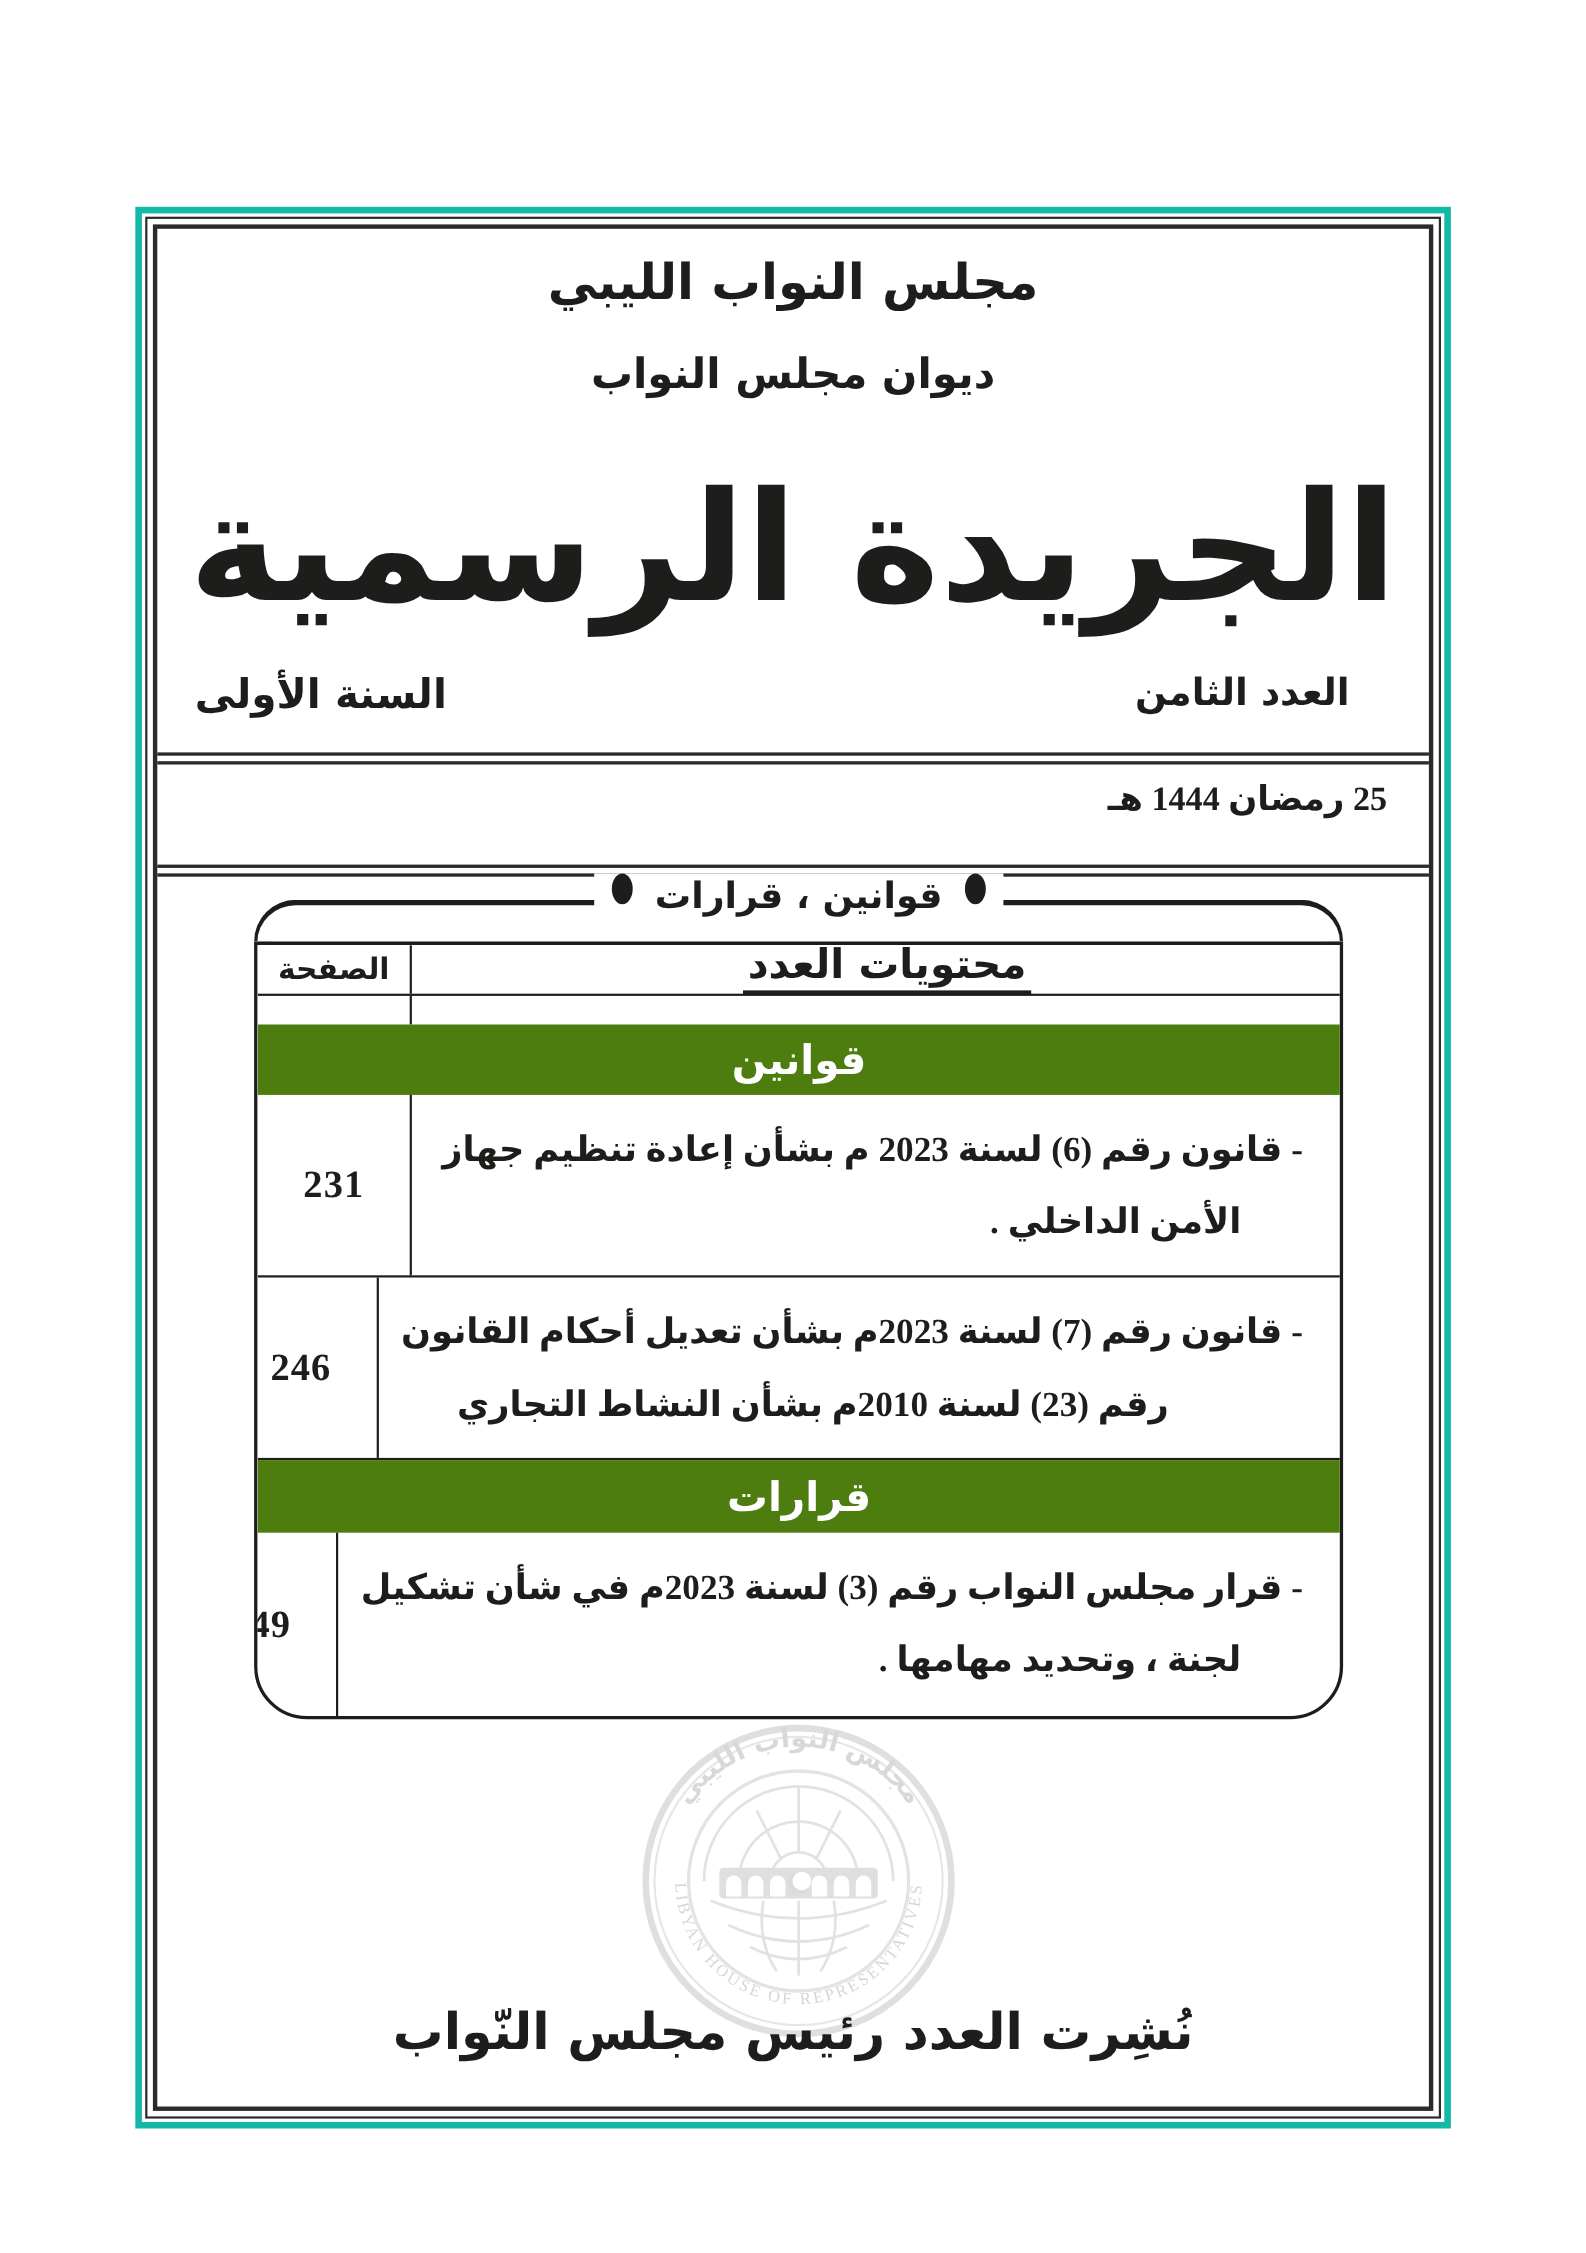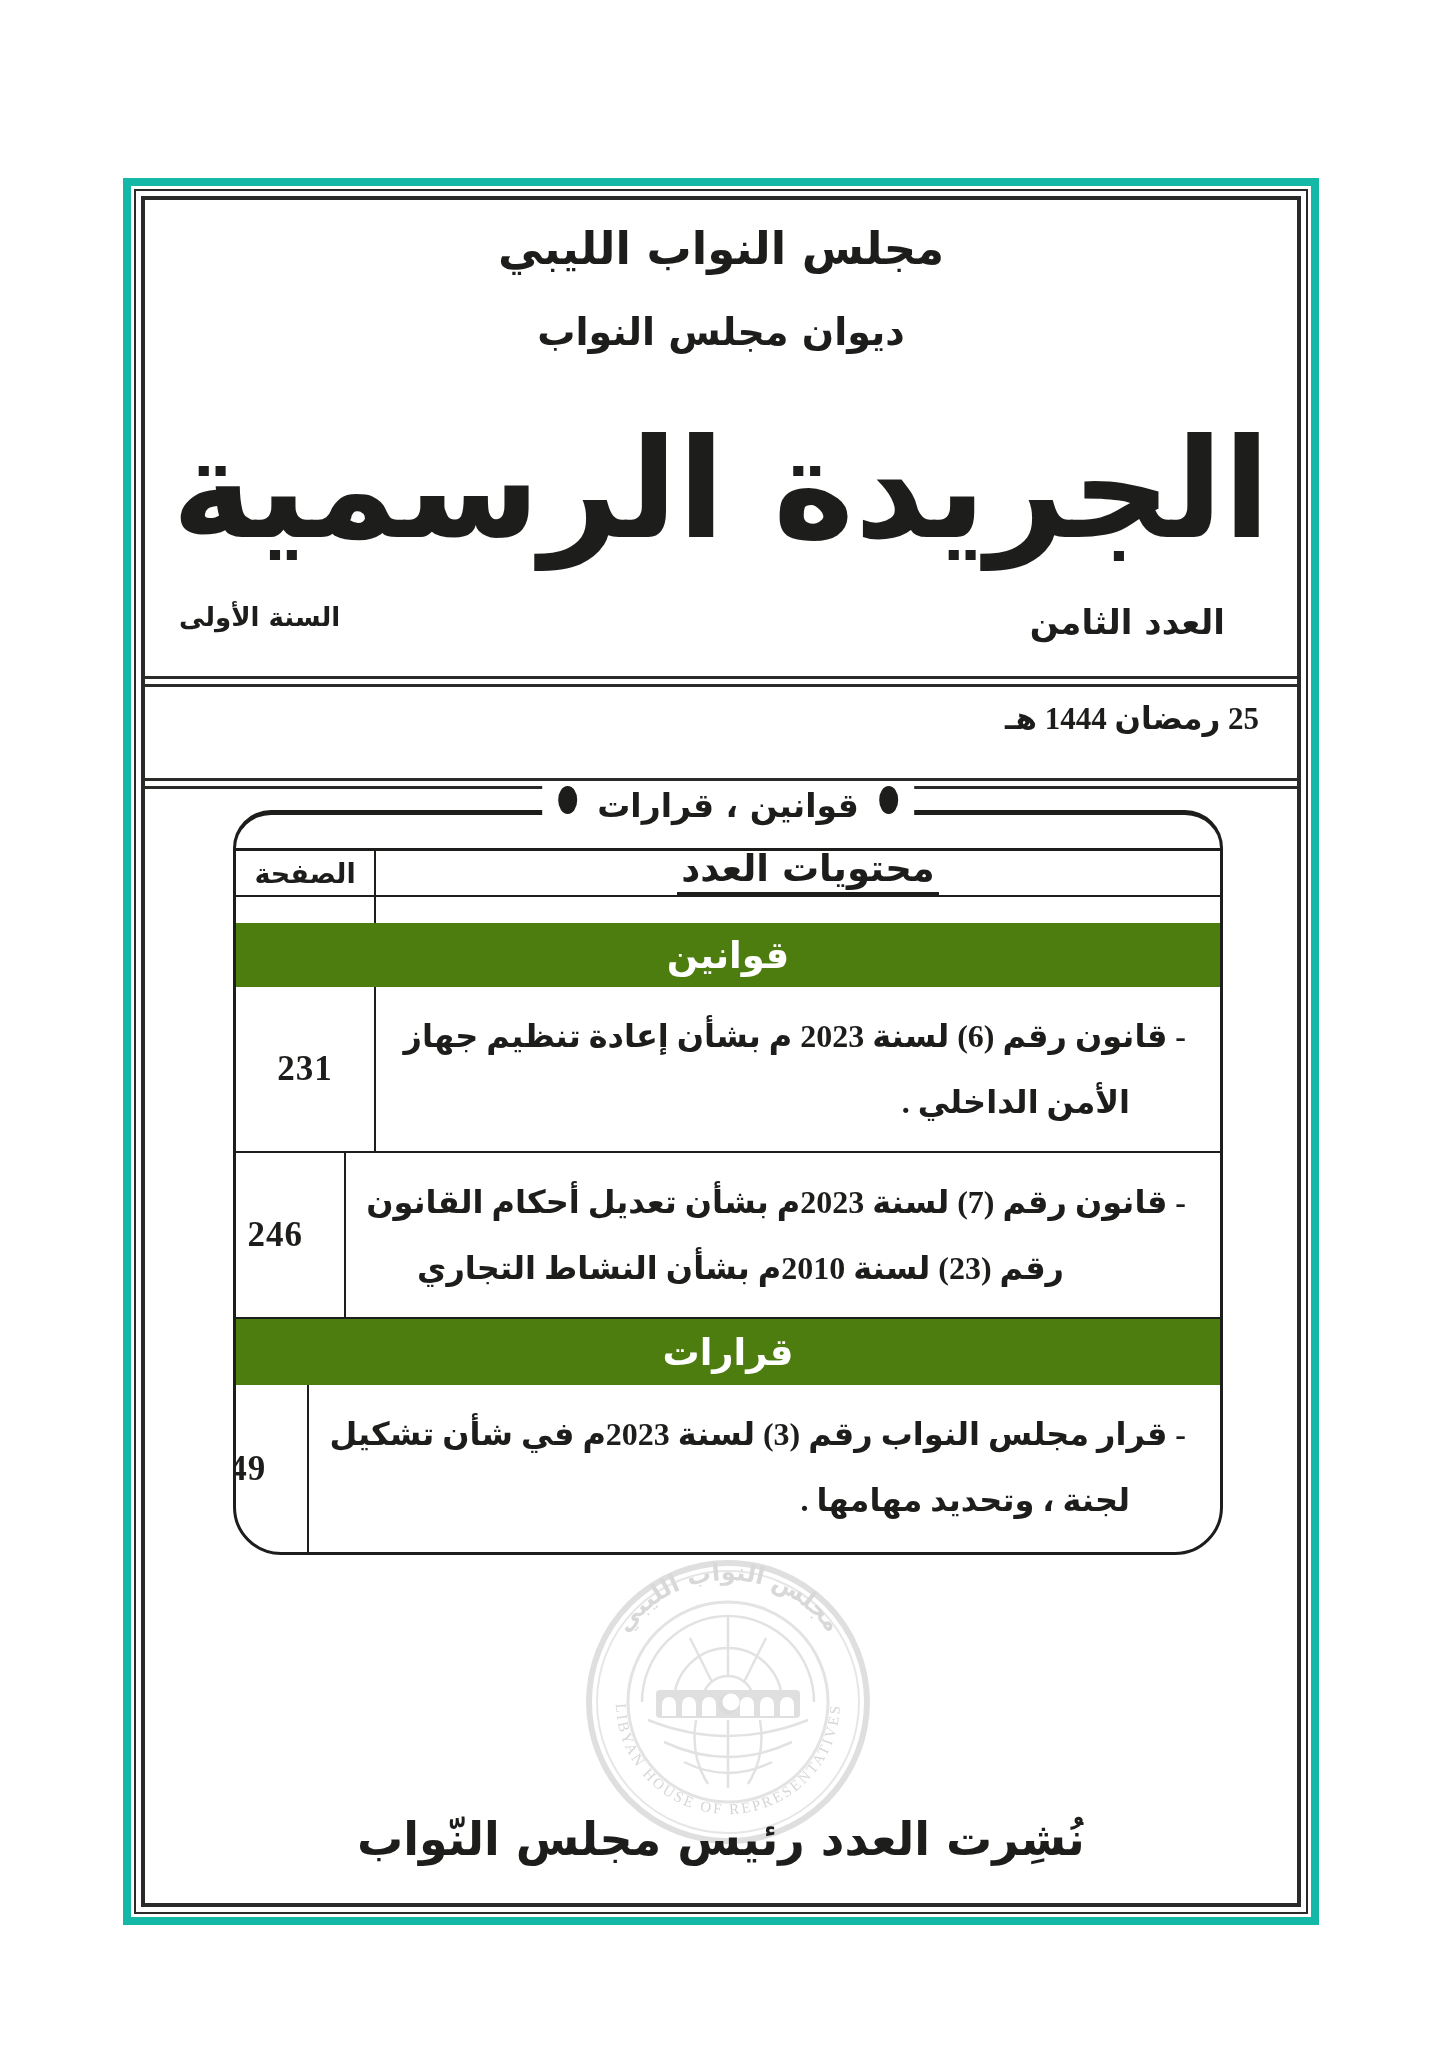--- a/index.html
+++ b/index.html
@@ -10,23 +10,23 @@
     position: relative;
     width: 1442px;
     height: 2048px;
     background: #ffffff;
     overflow: hidden;
   }
 
   
   .frame-outer {
     position: absolute;
-    left: 123px; top: 178px;
+    left: 123px; top: 188px;
     width: 1196px; height: 1747px;
-    border: 8px solid #14b8a6;
+    border: 6px solid #14b8a6;
   }
   .frame-mid {
     position: absolute; inset: 3px;
     border: 2px solid #2a2a28;
   }
   .frame-inner {
     position: absolute; inset: 5px;
     border: 4px solid #2a2a28;
   }
   .content { position: absolute; inset: 0; }
@@ -44,21 +44,21 @@
   }
   .gazette-title {
     position: absolute; top: 150px; left: 0; right: 0;
     height: 280px; line-height: 280px;
     text-align: center; font-size: 138px; font-weight: bold;
     letter-spacing: -2px;
   }
 
   .issue-year-row { position: absolute; top: 402px; left: 0; right: 0; height: 50px; }
   .issue-label { position: absolute; right: 72px; font-size: 34px; font-weight: bold; }
-  .year-label  { position: absolute; left: 34px;  font-size: 26px; font-weight: bold; }
+  .year-label  { position: absolute; left: 34px;  font-size: 37px; font-weight: bold; }
 
   .double-rule {
     position: absolute; left: 0; right: 0; height: 11px;
     border-top: 3px solid #2a2a28; border-bottom: 3px solid #2a2a28;
   }
   .rule-1 { top: 476px; }
   .rule-2 { top: 578px; }
 
   .date-row { position: absolute; top: 500px; left: 0; right: 0; height: 56px; font-size: 31px; }
   .hijri-date { position: absolute; right: 38px; }

